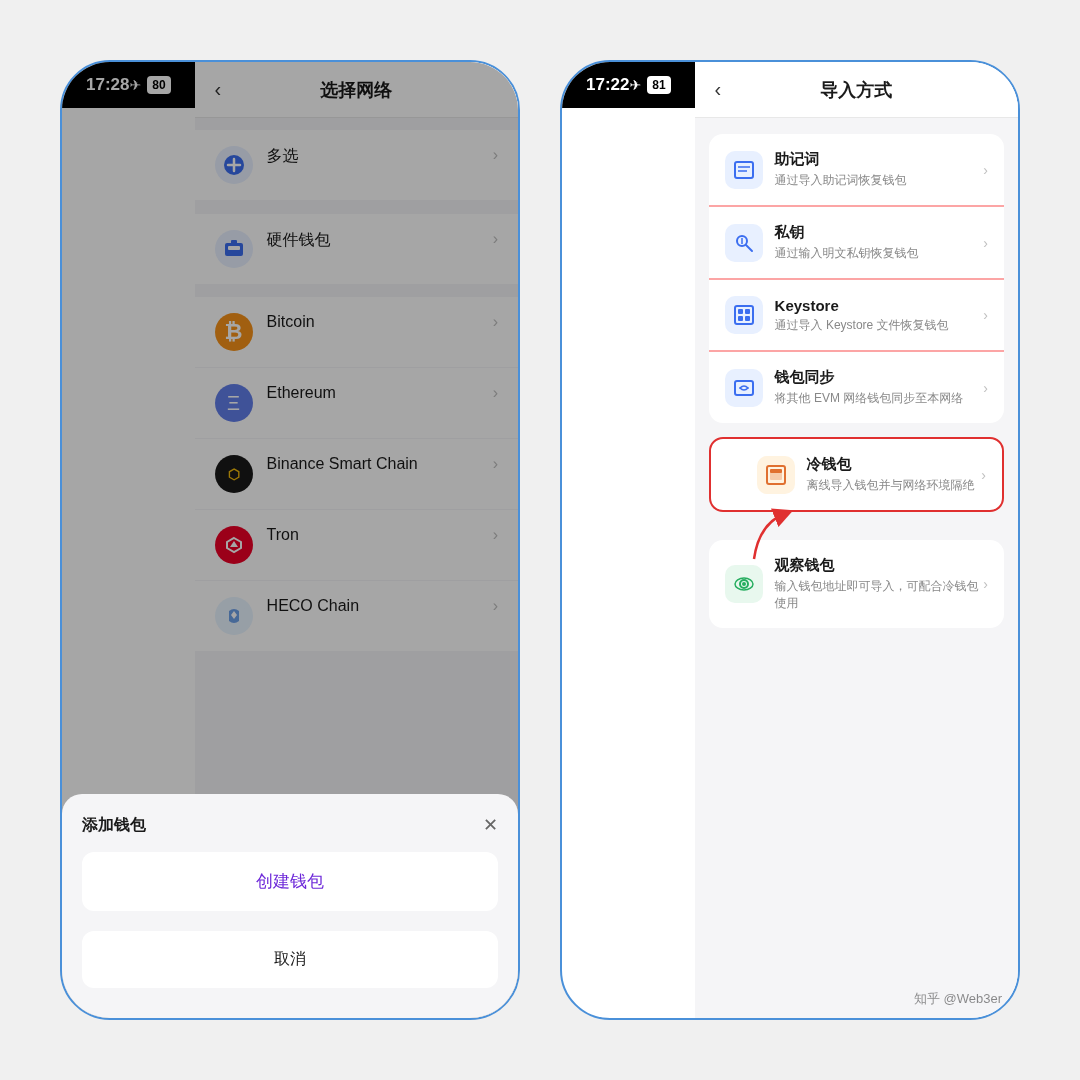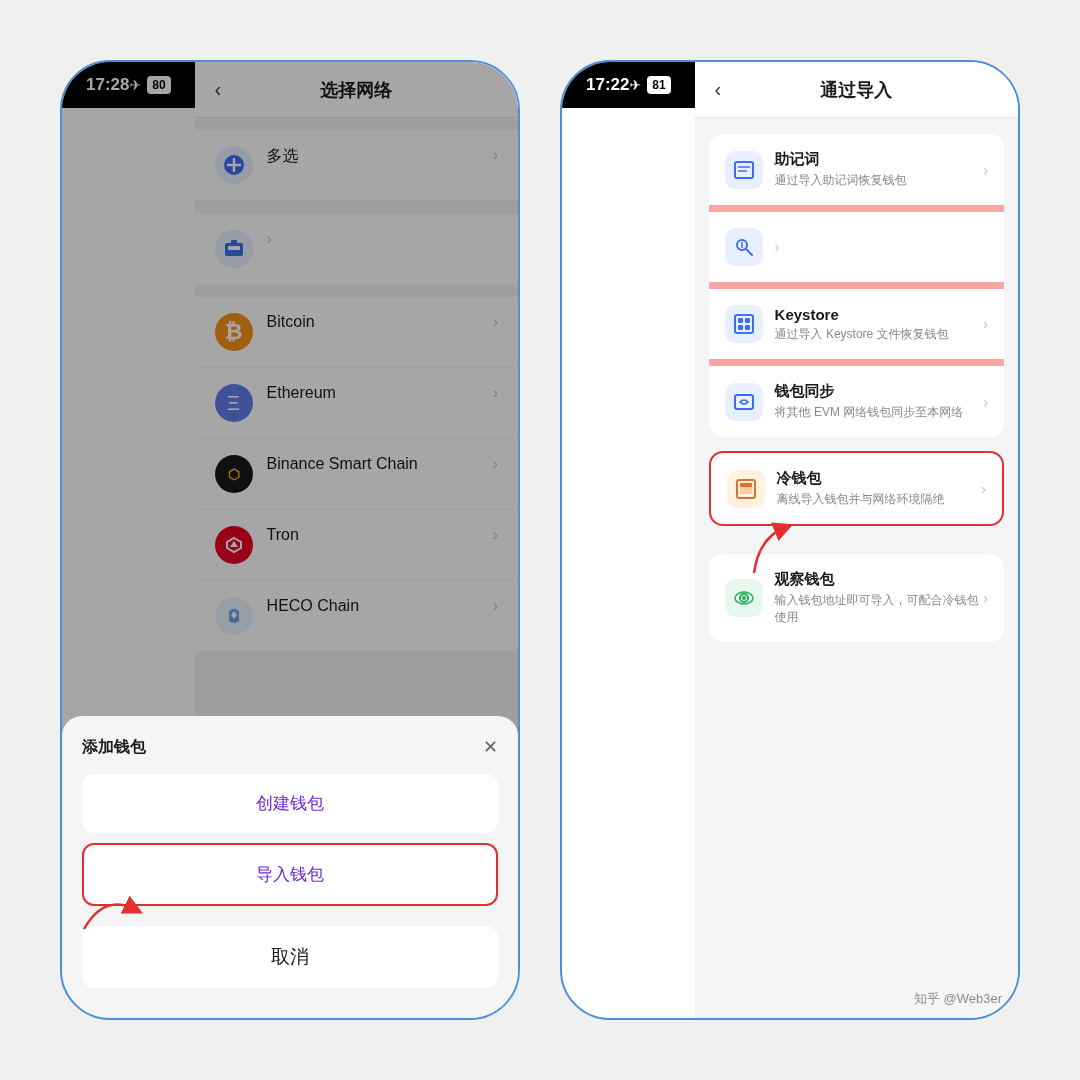--- a/index.html
+++ b/index.html
@@ -182,21 +182,21 @@
     }
     .modal-btn-highlighted {
       border: 2px solid #e03030;
       position: relative;
     }
     .modal-btn-cancel {
       background: #fff;
       border-radius: 12px;
       padding: 18px;
       text-align: center;
-      font-size: 19px;
+      font-size: 16px;
       color: #1a1a1a;
       cursor: pointer;
     }
 
     
     .import-list {
       flex: 1;
       overflow-y: auto;
       padding: 16px 14px;
     }
@@ -205,21 +205,21 @@
       background: #fff;
       border-radius: 14px;
       margin-bottom: 14px;
       overflow: hidden;
     }
 
     .import-item {
       display: flex;
       align-items: center;
       padding: 16px 16px;
-      border-bottom: 7px solid #fca5a5;
+      border-bottom: 2px solid #fca5a5;
       cursor: pointer;
       position: relative;
     }
     .import-item:last-child {
       border-bottom: none;
     }
     .import-item-icon {
       width: 38px;
       height: 38px;
       border-radius: 10px;
@@ -294,20 +294,21 @@
       <div style="height:12px;"></div>
 
       <div class="list-item">
         <div class="list-item-icon icon-hardware">
           <svg width="24" height="24" viewBox="0 0 24 24" fill="none">
             <rect x="3" y="6" width="18" height="13" rx="2" fill="#3b6ef0"></rect>
             <rect x="6" y="9" width="12" height="4" rx="1" fill="white"></rect>
             <rect x="9" y="3" width="6" height="4" rx="1" fill="#3b6ef0"></rect>
           </svg>
         </div>
+        <span class="list-item-label">硬件钱包</span>
         <span class="chevron">›</span>
       </div>
       <div style="height:12px;"></div>
 
       <div class="list-item">
         <div class="list-item-icon icon-btc" style="background:#f7931a;color:#fff;font-size:22px;font-weight:800;">₿</div>
         <span class="list-item-label">Bitcoin</span>
         <span class="chevron">›</span>
       </div>
 
@@ -353,32 +354,20 @@
       </div>
     </div>
 
     <div class="modal-overlay">
       <div class="modal-sheet">
         <div class="modal-header">
           <span class="modal-title">添加钱包</span>
           <span class="modal-close">✕</span>
         </div>
         <div class="modal-btn">创建钱包</div>
-        <div class="modal-btn modal-btn-highlighted">
-          <span>导入钱包</span>
-          
-          <svg style="position:absolute;left:-10px;bottom:-30px;width:80px;height:50px;" viewBox="0 0 80 50">
-            <defs>
-              <marker id="arrowL" markerWidth="8" markerHeight="8" refX="4" refY="4" orient="auto">
-                <path d="M0,0 L8,4 L0,8 Z" fill="#e03030"></path>
-              </marker>
-            </defs>
-            <path d="M10,45 Q30,10 60,25" stroke="#e03030" stroke-width="2.5" fill="none" marker-end="url(#arrowL)"></path>
-          </svg>
-        </div>
         <div style="height:10px;"></div>
         <div class="modal-btn-cancel">取消</div>
       </div>
     </div>
   </div>
 </div>
 
 <div class="phone" style="position:relative;">
 
   <div class="status-bar">
@@ -386,21 +375,21 @@
     <div class="status-icons">
       <span class="airplane-icon">✈</span>
       <span class="battery-badge">81</span>
     </div>
   </div>
 
   <div class="screen">
 
     <div class="header">
       <span class="back-btn">‹</span>
-      <span class="header-title">通过导入</span>
+      <span class="header-title">导入方式</span>
     </div>
 
     <div class="import-list">
 
       <div class="import-card">
 
         <div class="import-item">
           <div class="import-item-icon" style="background:#e8f0ff;">
             <svg width="22" height="22" viewBox="0 0 22 22">
                 <rect x="2" y="3" width="18" height="16" rx="2" fill="none" stroke="#3b6ef0" stroke-width="2"></rect>
@@ -415,20 +404,24 @@
           <span class="import-chevron">›</span>
         </div>
 
         <div class="import-item">
           <div class="import-item-icon" style="background:#e8f0ff;">
             <svg width="22" height="22" viewBox="0 0 22 22">
                 <circle cx="9" cy="9" r="5" fill="none" stroke="#3b6ef0" stroke-width="2"></circle>
                 <line x1="13" y1="13" x2="19" y2="19" stroke="#3b6ef0" stroke-width="2" stroke-linecap="round"></line>
                 <line x1="9" y1="6" x2="9" y2="12" stroke="#3b6ef0" stroke-width="1.5"></line>
               </svg>
+          </div>
+          <div class="import-item-text">
+            <div class="import-item-title">私钥</div>
+            <div class="import-item-desc">通过输入明文私钥恢复钱包</div>
           </div>
           <span class="import-chevron">›</span>
         </div>
 
         <div class="import-item">
           <div class="import-item-icon" style="background:#e8f0ff;">
             <svg width="22" height="22" viewBox="0 0 22 22">
                 <rect x="2" y="2" width="18" height="18" rx="2" fill="none" stroke="#3b6ef0" stroke-width="2"></rect>
                 <rect x="5" y="5" width="5" height="5" rx="1" fill="#3b6ef0"></rect>
                 <rect x="12" y="5" width="5" height="5" rx="1" fill="#3b6ef0"></rect>
@@ -453,21 +446,21 @@
           </div>
           <div class="import-item-text">
             <div class="import-item-title">钱包同步</div>
             <div class="import-item-desc">将其他 EVM 网络钱包同步至本网络</div>
           </div>
           <span class="import-chevron">›</span>
         </div>
       </div>
 
       <div style="position:relative;margin-bottom:14px;">
-        <div class="import-card" style="border: 2.5px solid #e03030;border-radius:14px;margin-bottom:0;">
+        <div class="import-card" style="border: 2.5px solid #e03030;border-radius:14px;margin-bottom:0;padding-left:30px;">
           <div class="import-item" style="border-bottom:none;">
             <div class="import-item-icon" style="background:#fff3e0;">
               <svg width="22" height="22" viewBox="0 0 22 22">
                   <rect x="2" y="2" width="18" height="18" rx="2" fill="none" stroke="#e07030" stroke-width="2"></rect>
                   <rect x="5" y="8" width="12" height="8" rx="1" fill="#e07030" opacity="0.3"></rect>
                   <rect x="5" y="5" width="12" height="4" rx="1" fill="#e07030"></rect>
                 </svg>
             </div>
             <div class="import-item-text">
               <div class="import-item-title">冷钱包</div>

